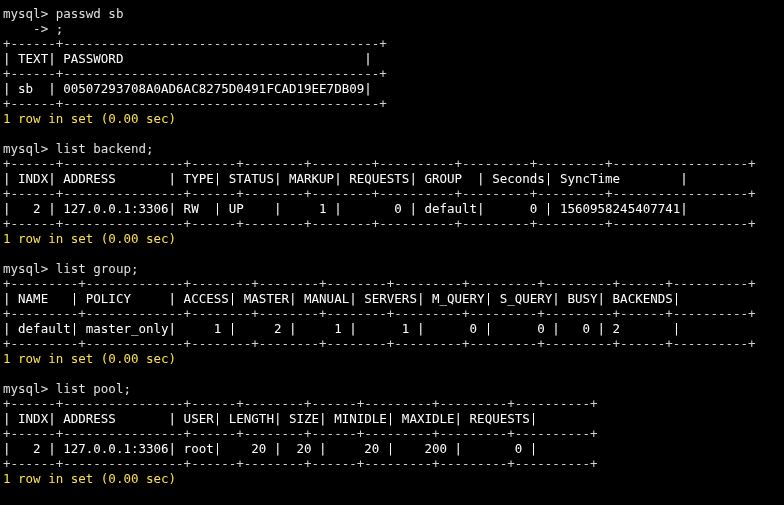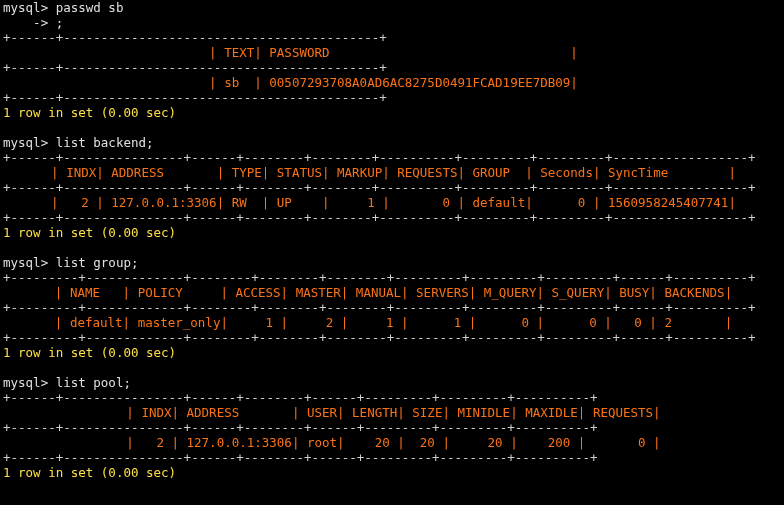--- a/index.html
+++ b/index.html
@@ -15,43 +15,42 @@
   }
   #terminal {
     width: 784px;
     height: 445px;
     background: #000000;
     color: #d8d8d8;
     font-family: "DejaVu Sans Mono", "Liberation Mono", monospace;
     font-size: 12.5px;
     line-height: 15px;
     letter-spacing: 0px;
-    padding: 0 0 0 3px;
+    padding: 6px 0 0 3px;
     box-sizing: border-box;
     white-space: pre;
     font-weight: normal;
     border-radius: 6px;
     -webkit-font-smoothing: none;
   }
   .line {
     display: block;
     height: 15px;
     white-space: pre;
     font-family: "DejaVu Sans Mono", "Liberation Mono", monospace;
   }
   .blank {
     display: block;
     height: 15px;
   }
   .rule {
     color: #cfcfcf;
   }
   .cell {
-    color: #f97316;
-    text-align: center;
+    color: #ffffff;
   }
   .prompt {
     color: #e0e0e0;
   }
   .status {
     color: #fde047;
   }
 </style>
 </head>
 <body>

